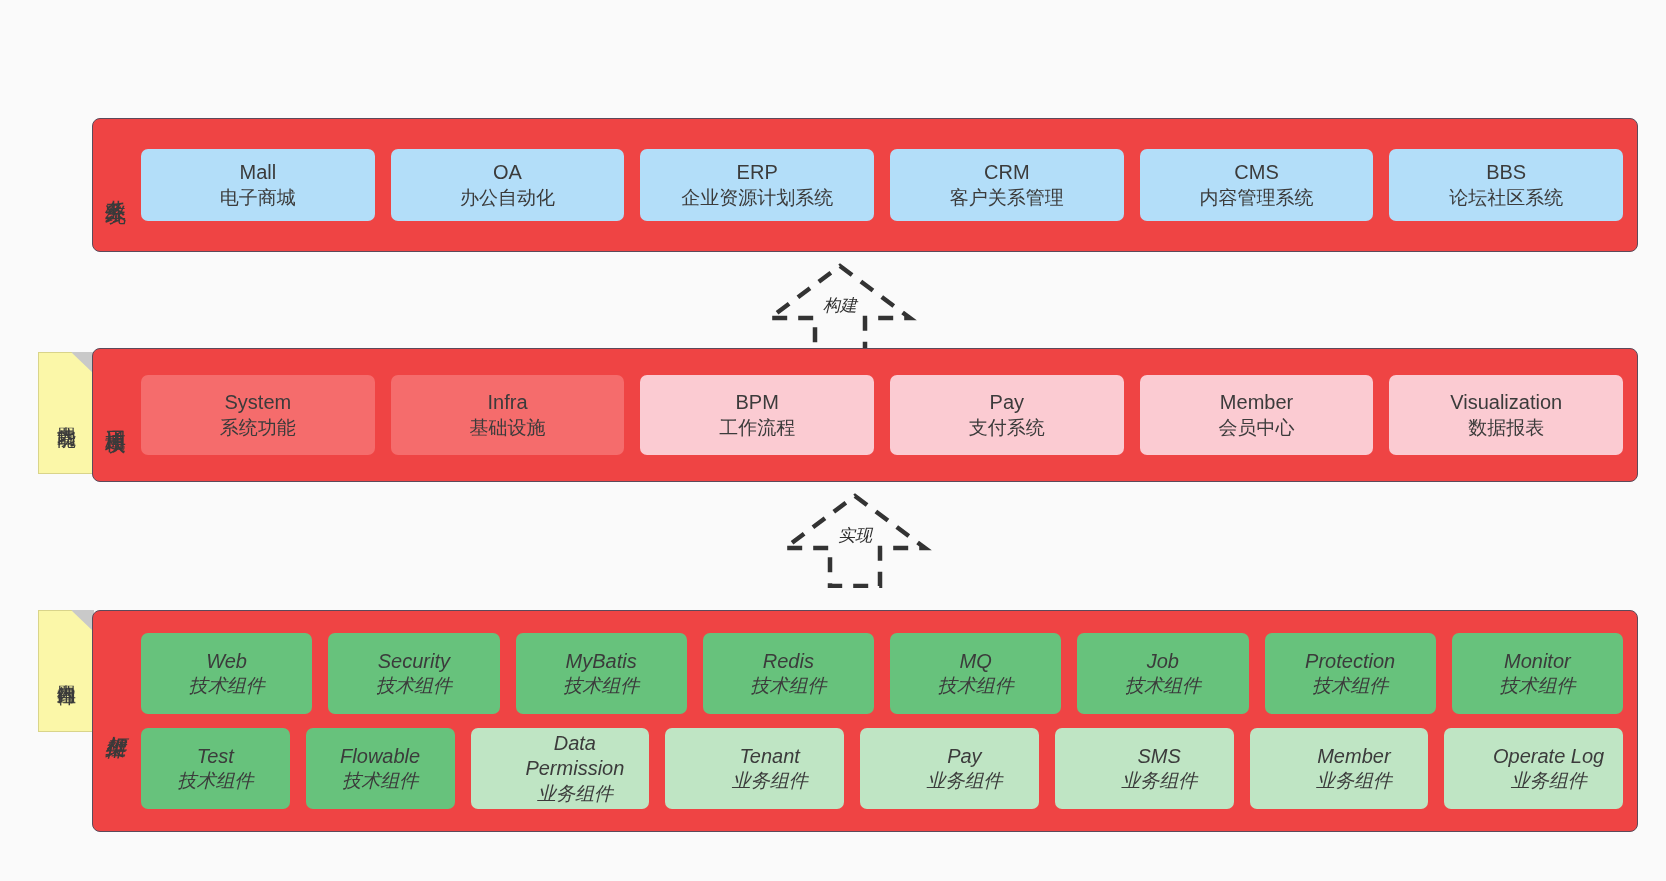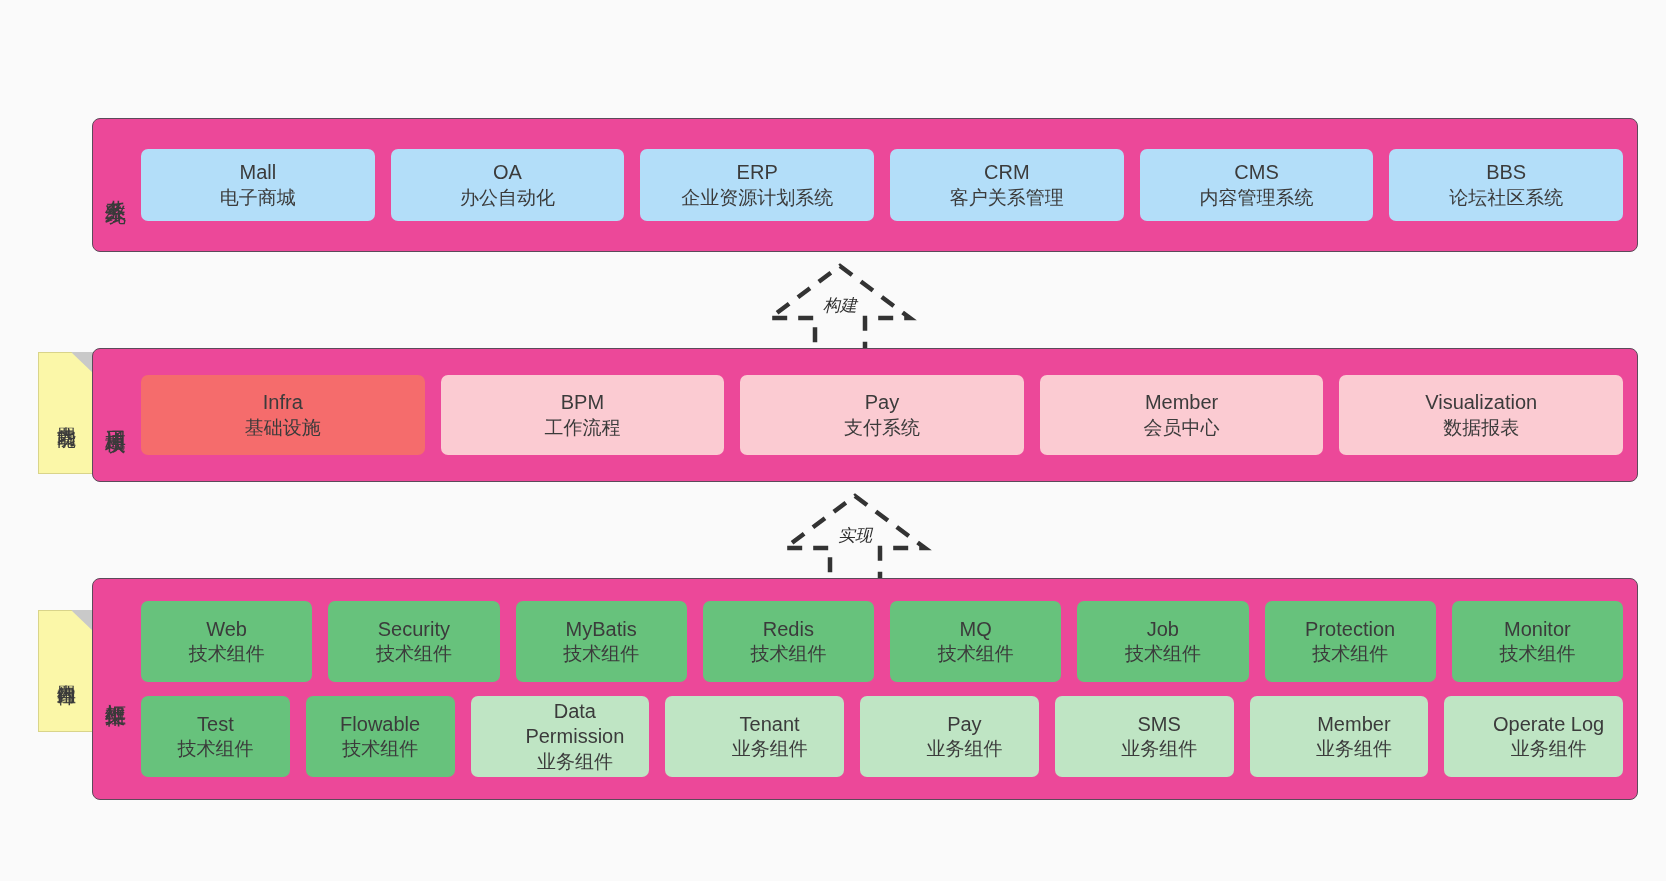--- a/index.html
+++ b/index.html
@@ -13,21 +13,21 @@
 
   .canvas {
     position: relative;
     width: 1666px;
     height: 881px;
   }
 
   
   .layer {
     position: absolute;
-    background: #ec4899;
+    background: #ef4444;
     border: 1.6px solid #5C4A5A;
     border-radius: 8px;
     display: flex;
     align-items: stretch;
   }
 
   .layer-title {
     flex: 0 0 auto;
     width: 44px;
     display: flex;
@@ -75,21 +75,21 @@
   
   .c-blue        { background: #B3DEF9; }
   .c-red         { background: #F56C6C; }
   .c-pink        { background: #FBCBD2; }
   .c-green       { background: #67C27C; }
   .c-lightgreen  { background: #BFE5C4; padding-left: 36px; }
 
   
   #layer-business { left: 92px;  top: 118px; width: 1546px; height: 134px; }
   #layer-common   { left: 92px;  top: 348px; width: 1546px; height: 134px; }
-  #layer-frame    { left: 92px;  top: 578px; width: 1546px; height: 222px; }
+  #layer-frame    { left: 92px;  top: 610px; width: 1546px; height: 222px; font-style: italic; }
 
   #layer-business .row   { height: 72px; }
   #layer-common .row     { height: 80px; }
   #layer-frame .row      { height: 81px; }
 
   
   .sticky {
     position: absolute;
     width: 56px;
     background: #FBF7A8;
@@ -185,20 +185,24 @@
 
   <div class="sticky" id="sticky-common">
     <span>内置功能</span>
   </div>
 
   <div class="layer" id="layer-common">
     <div class="layer-title">通用模块</div>
     <div class="layer-body">
       <div class="row">
         <div class="card c-red">
+          <span class="en">System</span>
+          <span class="cn">系统功能</span>
+        </div>
+        <div class="card c-red">
           <span class="en">Infra</span>
           <span class="cn">基础设施</span>
         </div>
         <div class="card c-pink">
           <span class="en">BPM</span>
           <span class="cn">工作流程</span>
         </div>
         <div class="card c-pink">
           <span class="en">Pay</span>
           <span class="cn">支付系统</span>

